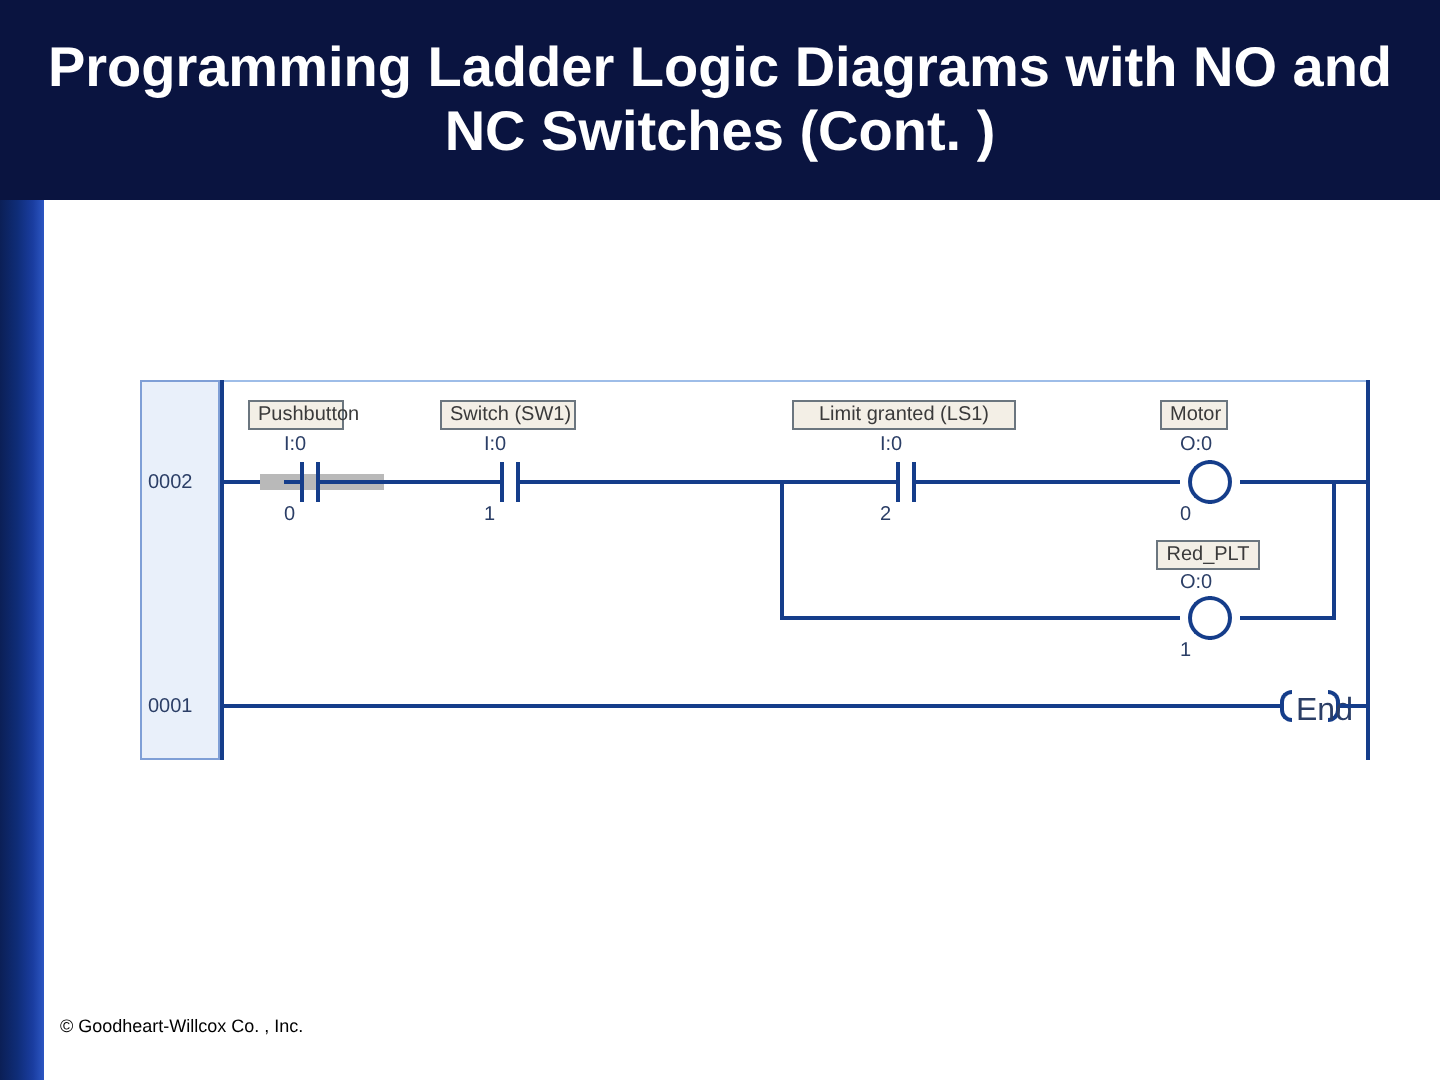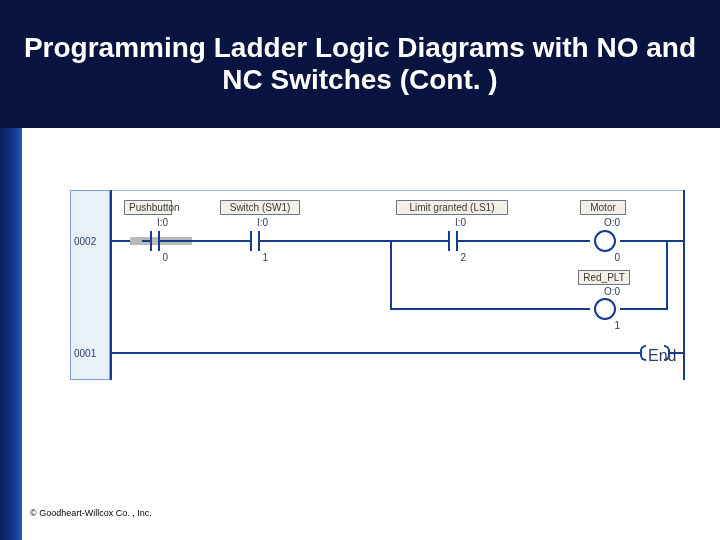--- a/index.html
+++ b/index.html
@@ -7,21 +7,21 @@
   .slide { position: relative; width: 720px; height: 540px; overflow: hidden; }
 
   
   .accent {
     position: absolute; left: 0; top: 0; width: 22px; height: 540px;
     background: linear-gradient(90deg, #0b1f56 0%, #0f2d78 40%, #1a3da0 75%, #2c56c2 100%);
   }
 
   
   .title {
-    position: absolute; left: 0; top: 0; width: 720px; height: 128px;
+    position: absolute; left: 0; top: 0; width: 720px; height: 100px;
     background: #0a1440;
     display: flex; align-items: center; justify-content: center;
     padding: 0 14px;
   }
   .title h1 { color: #fff; font-size: 28px; font-weight: 700; text-align: center; line-height: 1.15; }
 
   
   .diagram { position: absolute; left: 70px; top: 190px; width: 615px; height: 190px; }
 
   
@@ -37,21 +37,21 @@
   .thin-top { position:absolute; left:40px; top:0; width:575px; height:1px; background:#9ebde8; }
 
   
   .rung-no { position: absolute; left: 4px; font-size: 10px; color: #2b3e66; }
 
   
   .tag { position: absolute; border: 1px solid #6b767f; background: #f3efe6;
     font-size: 10px; color: #3a3a3a; padding: 1px 4px; white-space: nowrap; text-align:center; }
 
   
-  .addr { position: absolute; font-size: 10px; color: #2b3e66; text-align: right; }
+  .addr { position: absolute; font-size: 10px; color: #2b3e66; text-align: left; }
 
   
   .wire { position: absolute; background: #153d8a; height: 2px; }
   .vwire { position: absolute; background: #153d8a; width: 2px; }
 
   
   .contact { position: absolute; width: 26px; height: 20px; }
   .contact .bar { position: absolute; top: 0; width: 2px; height: 20px; background: #153d8a; }
   .contact .bar.l { left: 8px; }
   .contact .bar.r { left: 16px; }
@@ -133,23 +133,23 @@
     <div class="vwire" style="left:320px; top:50px; height:70px"></div>
     <div class="wire" style="left:320px; top:118px; width:200px"></div>
     <div class="coil" style="left:520px; top:108px">
       <div class="arc l"></div>
         <div class="arc r"></div>
     </div>
     <div class="wire" style="left:550px; top:118px; width:48px"></div>
     <div class="vwire" style="left:596px; top:50px; height:70px"></div>
 
     <div class="tag" style="left:54px;  top:10px; width:48px">Pushbutton</div>
-    <div class="tag" style="left:150px; top:10px; width:80px">Switch (SW1)</div>
+    <div class="tag" style="left:150px; top:10px; width:68px">Switch (SW1)</div>
     <div class="tag" style="left:326px; top:10px; width:112px">Limit granted (LS1)</div>
-    <div class="tag" style="left:510px; top:10px; width:46px">Motor</div>
+    <div class="tag" style="left:510px; top:10px; width:34px">Motor</div>
     <div class="tag" style="left:508px; top:80px; width:52px">Red_PLT</div>
 
     <div class="addr" style="left:72px;  top:27px; width:26px">I:0</div>
     <div class="addr" style="left:172px; top:27px; width:26px">I:0</div>
     <div class="addr" style="left:370px; top:27px; width:26px">I:0</div>
     <div class="addr" style="left:520px; top:27px; width:30px">O:0</div>
     <div class="addr" style="left:520px; top:96px; width:30px">O:0</div>
 
     <div class="addr" style="left:72px;  top:62px; width:26px">0</div>
     <div class="addr" style="left:172px; top:62px; width:26px">1</div>

